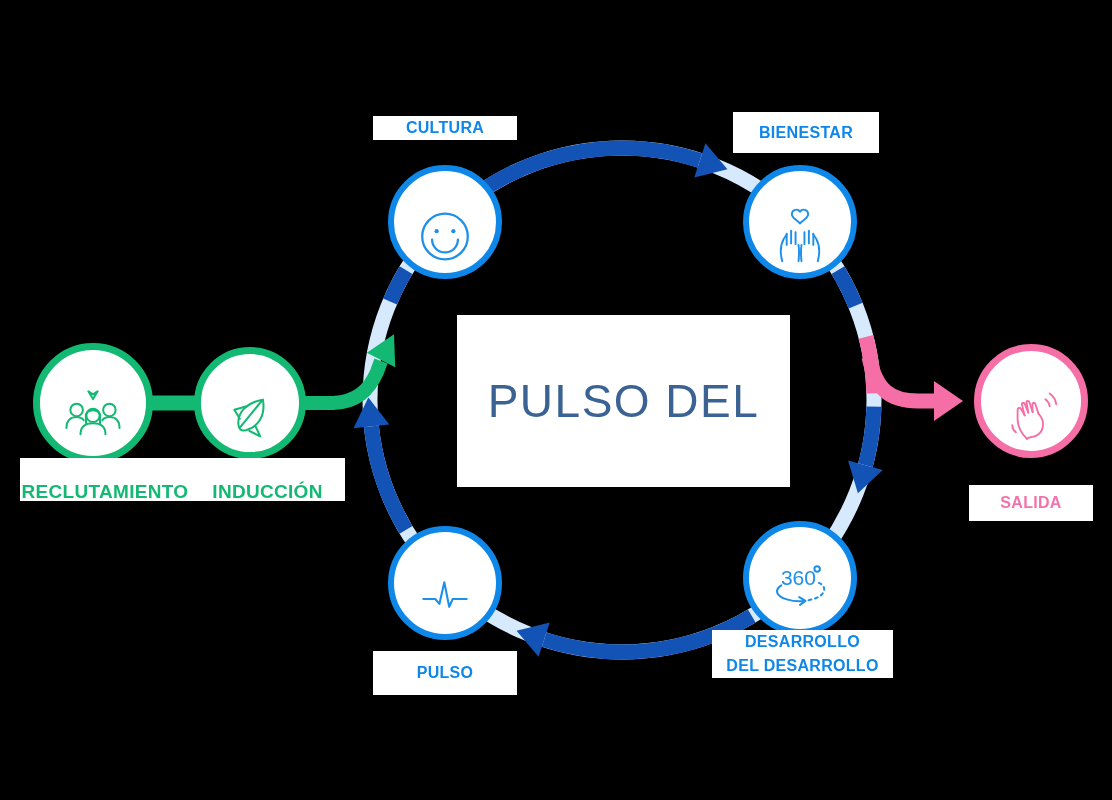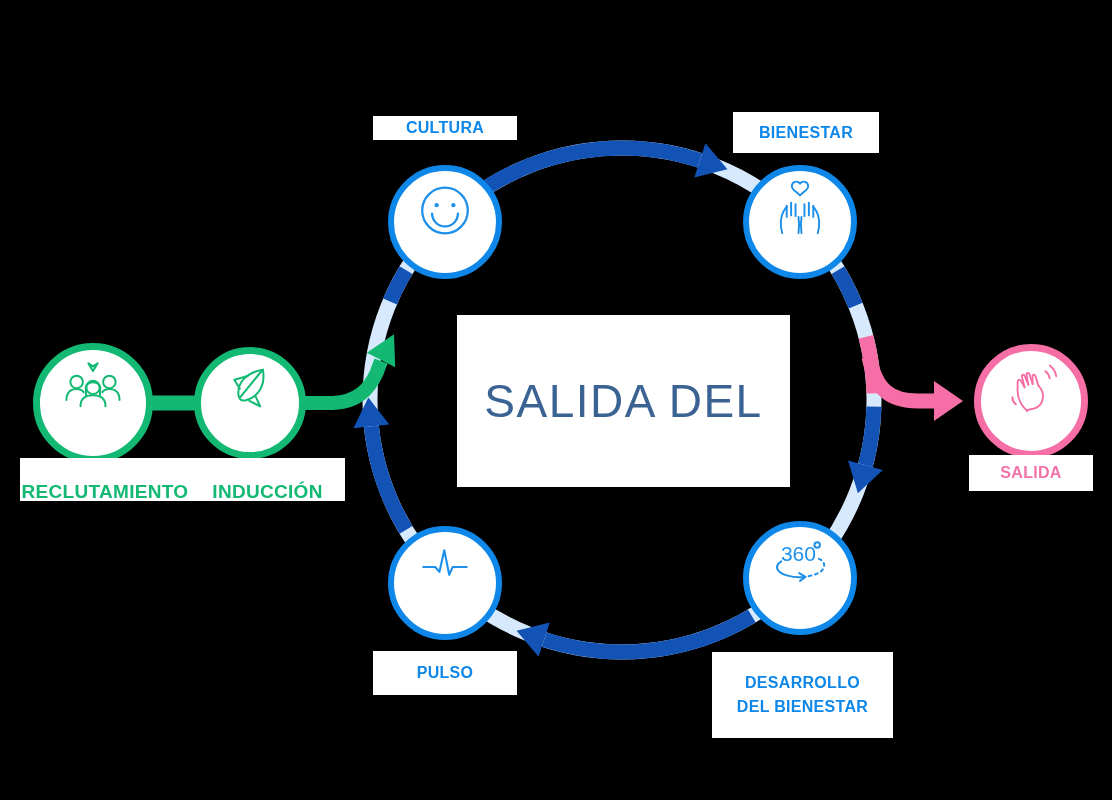--- a/index.html
+++ b/index.html
@@ -1,20 +1,20 @@
 <!DOCTYPE html>
 <html style="--green: #13b973; --blue: #0e87e9; --icon_blue: #1e90ea; --dark_blue: #1253b5; --light_blue: #d7eafd; --pink: #f56ea6; --pink_text: #f472aa; --title_blue: #3a6292; --background: #000000; --box_white: #ffffff;"><head>
 <meta charset="utf-8">
 <style>
   html,body{margin:0;padding:0;}
   body{width:1112px;height:800px;background:#000;position:relative;overflow:hidden;
        font-family:"Liberation Sans",sans-serif;}
   .stage{position:absolute;left:0;top:0;}
   .node{position:absolute;background:#fff;border-radius:50%;box-sizing:border-box;
-        display:flex;align-items:flex-start;justify-content:center;border-style:solid;}
+        display:flex;align-items:flex-end;justify-content:center;border-style:solid;}
   .node-blue{border-color:var(--blue);border-width:6px;color:var(--icon_blue);}
   .node-green{border-color:var(--green);border-width:7px;color:var(--green);}
   .node-pink{border-color:var(--pink);border-width:7px;color:var(--pink);}
   .node svg{display:block;}
   .tag{position:absolute;background:var(--box_white);display:flex;align-items:center;
        justify-content:center;font-weight:700;font-size:16px;letter-spacing:.3px;
        text-align:center;}
   .tag-blue{color:var(--blue);}
   .tag-pink{color:var(--pink_text);}
   .tag-multiline{flex-direction:column;line-height:24px;}
@@ -140,24 +140,24 @@
 
 <div class="recind-tag">
   <span class="rec">RECLUTAMIENTO</span>
   <span class="ind">INDUCCIÓN</span>
 </div>
 
 <div class="tag tag-blue" style="left:373px;top:651px;width:144px;height:44px;">
   <span>PULSO</span>
 </div>
 
-<div class="tag tag-blue tag-multiline" style="left:712px;top:652px;width:181px;height:86px;">
+<div class="tag tag-blue tag-multiline" style="left:712px;top:630px;width:181px;height:48px;">
   <span>DESARROLLO</span>
-  <span>DEL BIENESTAR</span>
+  <span>DEL DESARROLLO</span>
 </div>
 
-<div class="tag tag-pink" style="left:969px;top:455px;width:124px;height:36px;">
+<div class="tag tag-pink" style="left:969px;top:485px;width:124px;height:36px;">
   <span>SALIDA</span>
 </div>
 
 <div class="center-box">
-  <span>SALIDA DEL</span>
+  <span>PULSO DEL</span>
 </div>
 
 </body></html>

